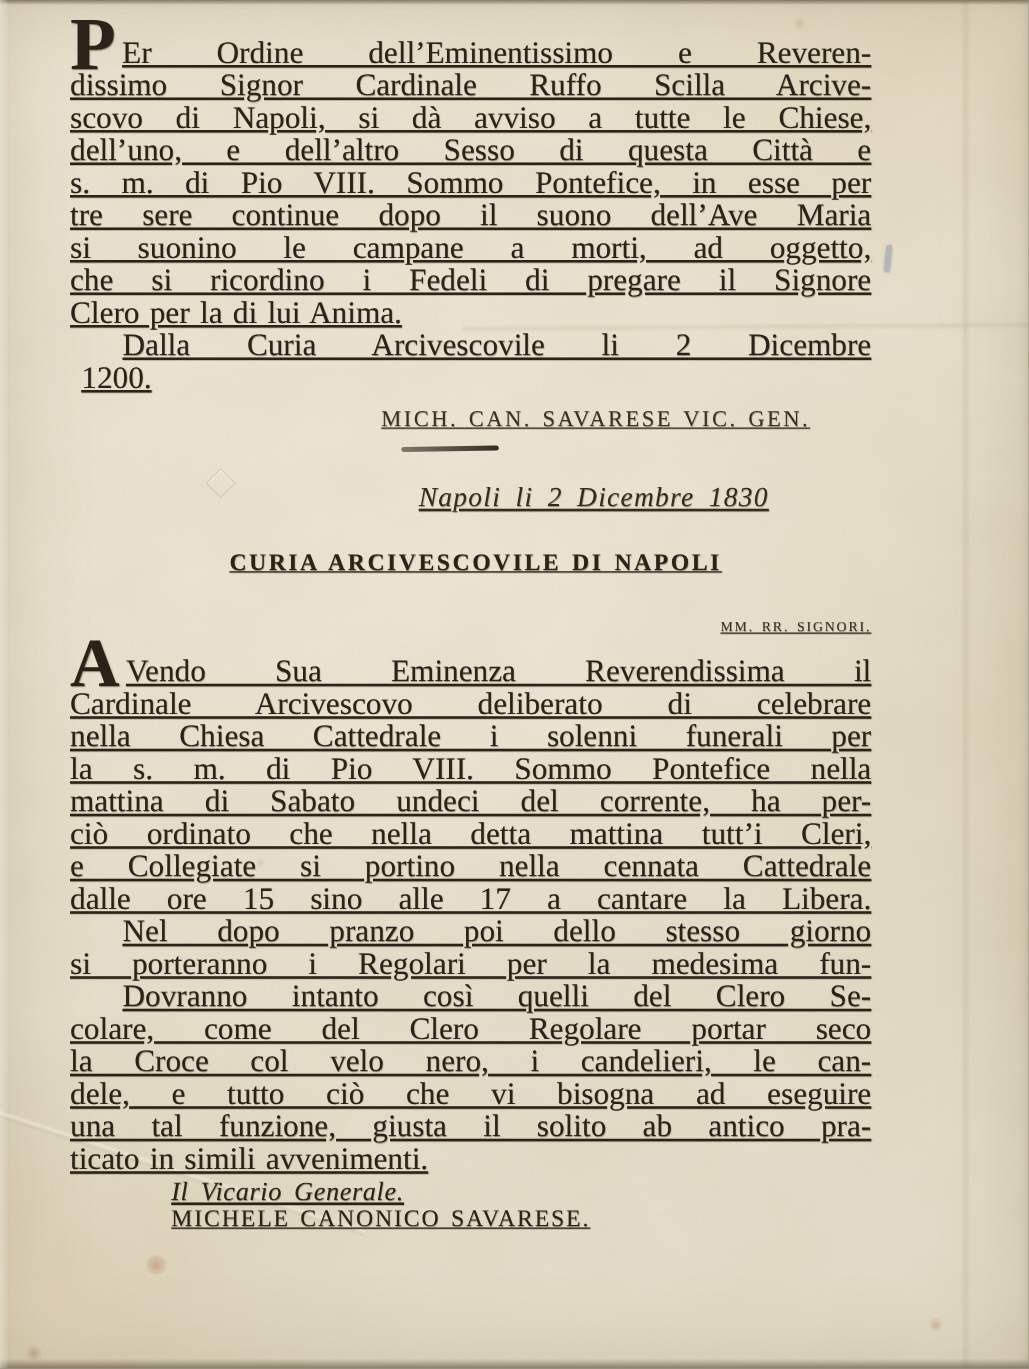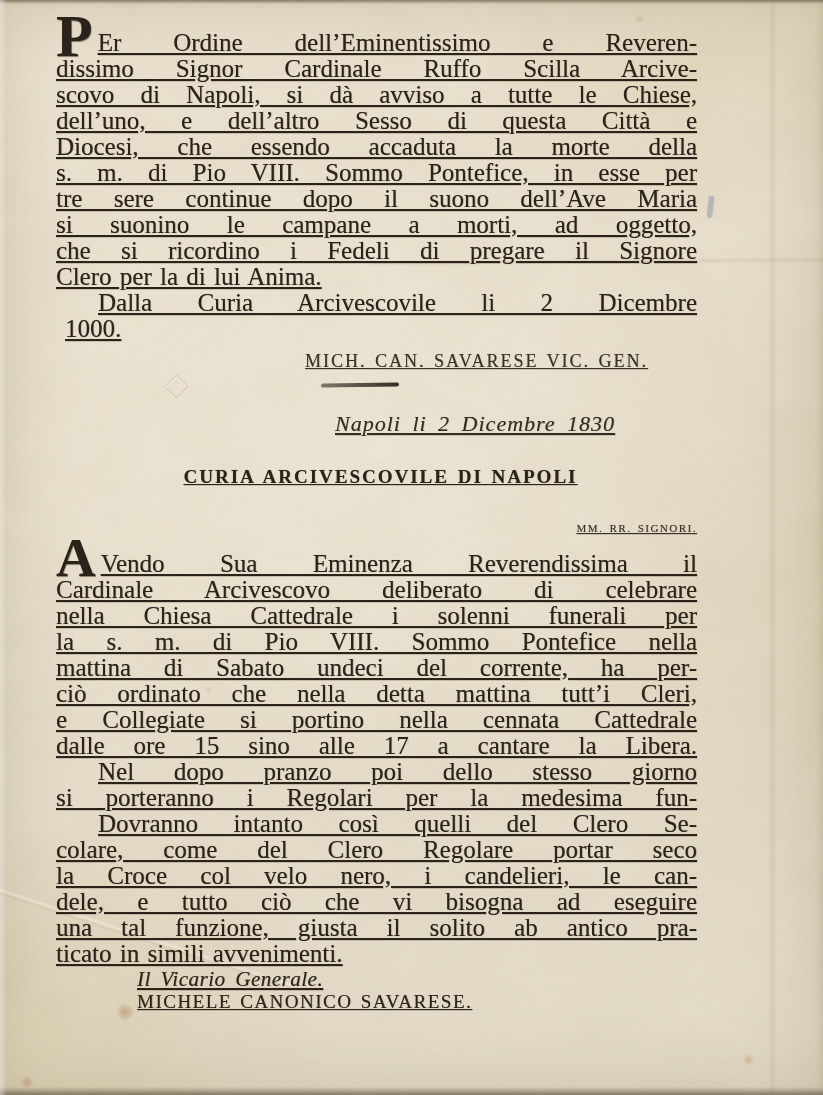--- a/index.html
+++ b/index.html
@@ -195,31 +195,30 @@
   <div class="ink-streak"></div>
   <div class="emboss"></div>
 
   <div class="content">
 
     <div>
       <div class="line"><span class="init">P</span><span>Er Ordine dell’Eminentissimo e Reveren-</span></div>
       <div class="line">dissimo Signor Cardinale Ruffo Scilla Arcive-</div>
       <div class="line">scovo di Napoli, si dà avviso a tutte le Chiese,</div>
       <div class="line">dell’uno, e dell’altro Sesso di questa Città e</div>
-      <div class="line">Diocesi, che essendo accaduta la morte della</div>
       <div class="line">s. m. di Pio VIII. Sommo Pontefice, in esse per</div>
       <div class="line">tre sere continue dopo il suono dell’Ave Maria</div>
       <div class="line">si suonino le campane a morti, ad oggetto,</div>
       <div class="line">che si ricordino i Fedeli di pregare il Signore</div>
       <div class="line endl">Clero per la di lui Anima.</div>
     </div>
 
     <div>
       <div class="line ind">Dalla Curia Arcivescovile li 2 Dicembre</div>
-      <div class="line endl ind-sm">1000.</div>
+      <div class="line endl ind-sm">1200.</div>
     </div>
 
     <div class="vic-sig">MICH. CAN. SAVARESE VIC. GEN.</div>
 
     <div class="rule"></div>
 
     <div class="napoli-date">Napoli li 2 Dicembre 1830</div>
     <div class="curia-title">CURIA ARCIVESCOVILE DI NAPOLI</div>
     <div class="signori">MM. RR. SIGNORI.</div>
 

